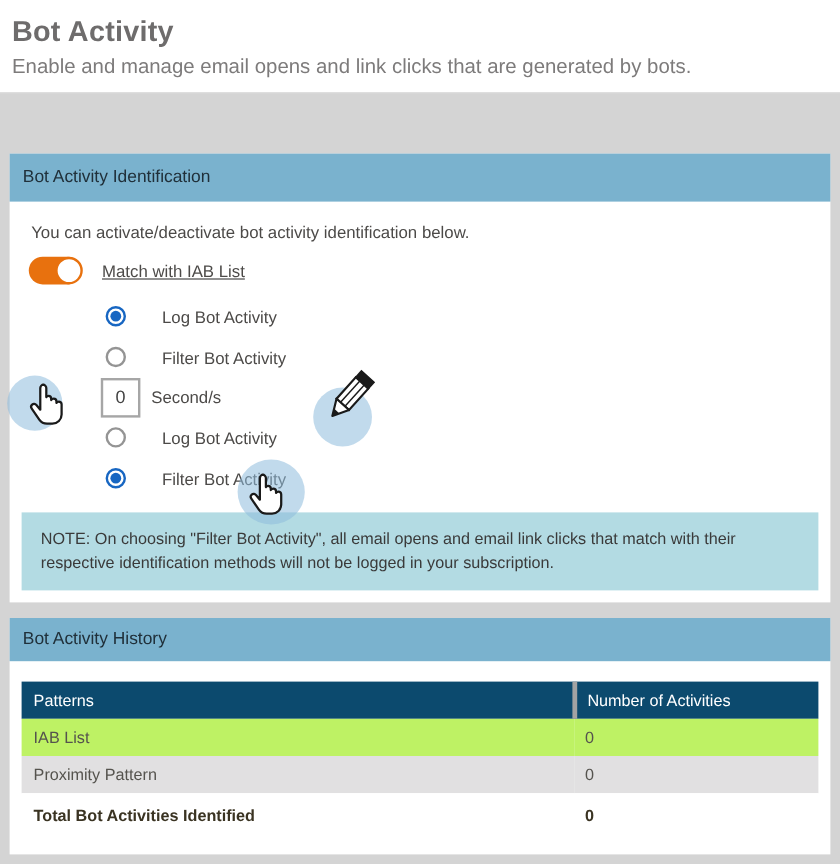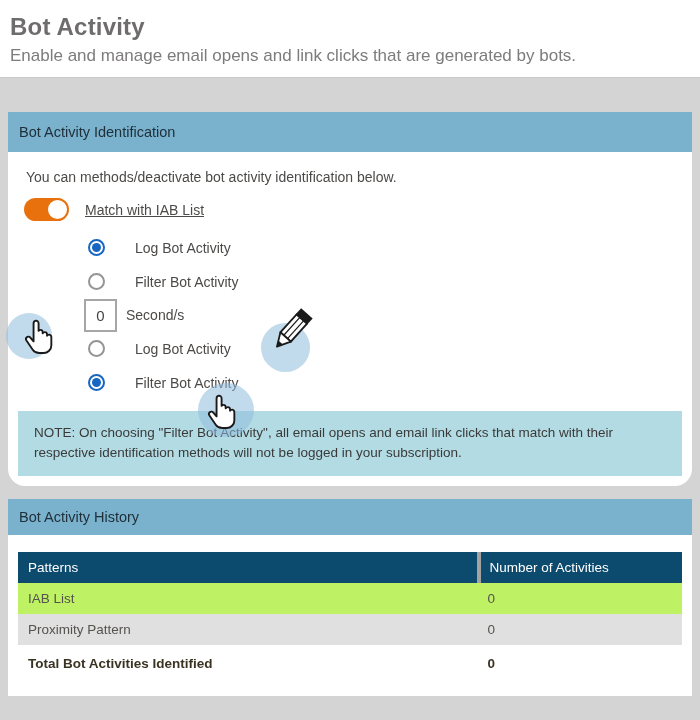--- a/index.html
+++ b/index.html
@@ -15,21 +15,21 @@
     background: #ffffff;
     height: 78px;
     padding: 13px 4px 0 10px;
     border-bottom: 1px solid #c9c9c9;
   }
   .page-title { font-size: 24px; font-weight: bold; color: #6e6c6c; letter-spacing: .2px; }
   .page-subtitle { font-size: 17px; color: #7d7b7b; margin-top: 5px; }
 
   
   .panel { margin: 0 8px; background: #ffffff; }
-  .panel-identification { margin-top: 34px; border-radius: 17px; }
+  .panel-identification { margin-top: 50px; }
   .panel-history { margin-top: 13px; }
   .section-bar {
     background: #7ab2ce;
     color: #20303a;
     font-size: 14.5px;
     display: flex; align-items: center;
     padding-left: 11px;
   }
   .panel-identification .section-bar { height: 40px; }
   .panel-history .section-bar { height: 36px; }
@@ -113,21 +113,21 @@
 <div class="top-header">
   <div class="page-title">Bot Activity</div>
   <div class="page-subtitle">Enable and manage email opens and link clicks that are generated by bots.</div>
 </div>
 
 <div class="panel panel-identification">
   <div class="section-bar">
     <span>Bot Activity Identification</span>
   </div>
   <div class="panel-body">
-    <div class="intro-text">You can methods/deactivate bot activity identification below.</div>
+    <div class="intro-text">You can activate/deactivate bot activity identification below.</div>
 
     <div class="toggle-row">
       <div class="toggle on">
         <div class="knob"></div>
       </div>
       <span class="toggle-label">Match with IAB List</span>
     </div>
 
     <div class="radio-row first-of-group">
       <span class="radio selected"></span>

